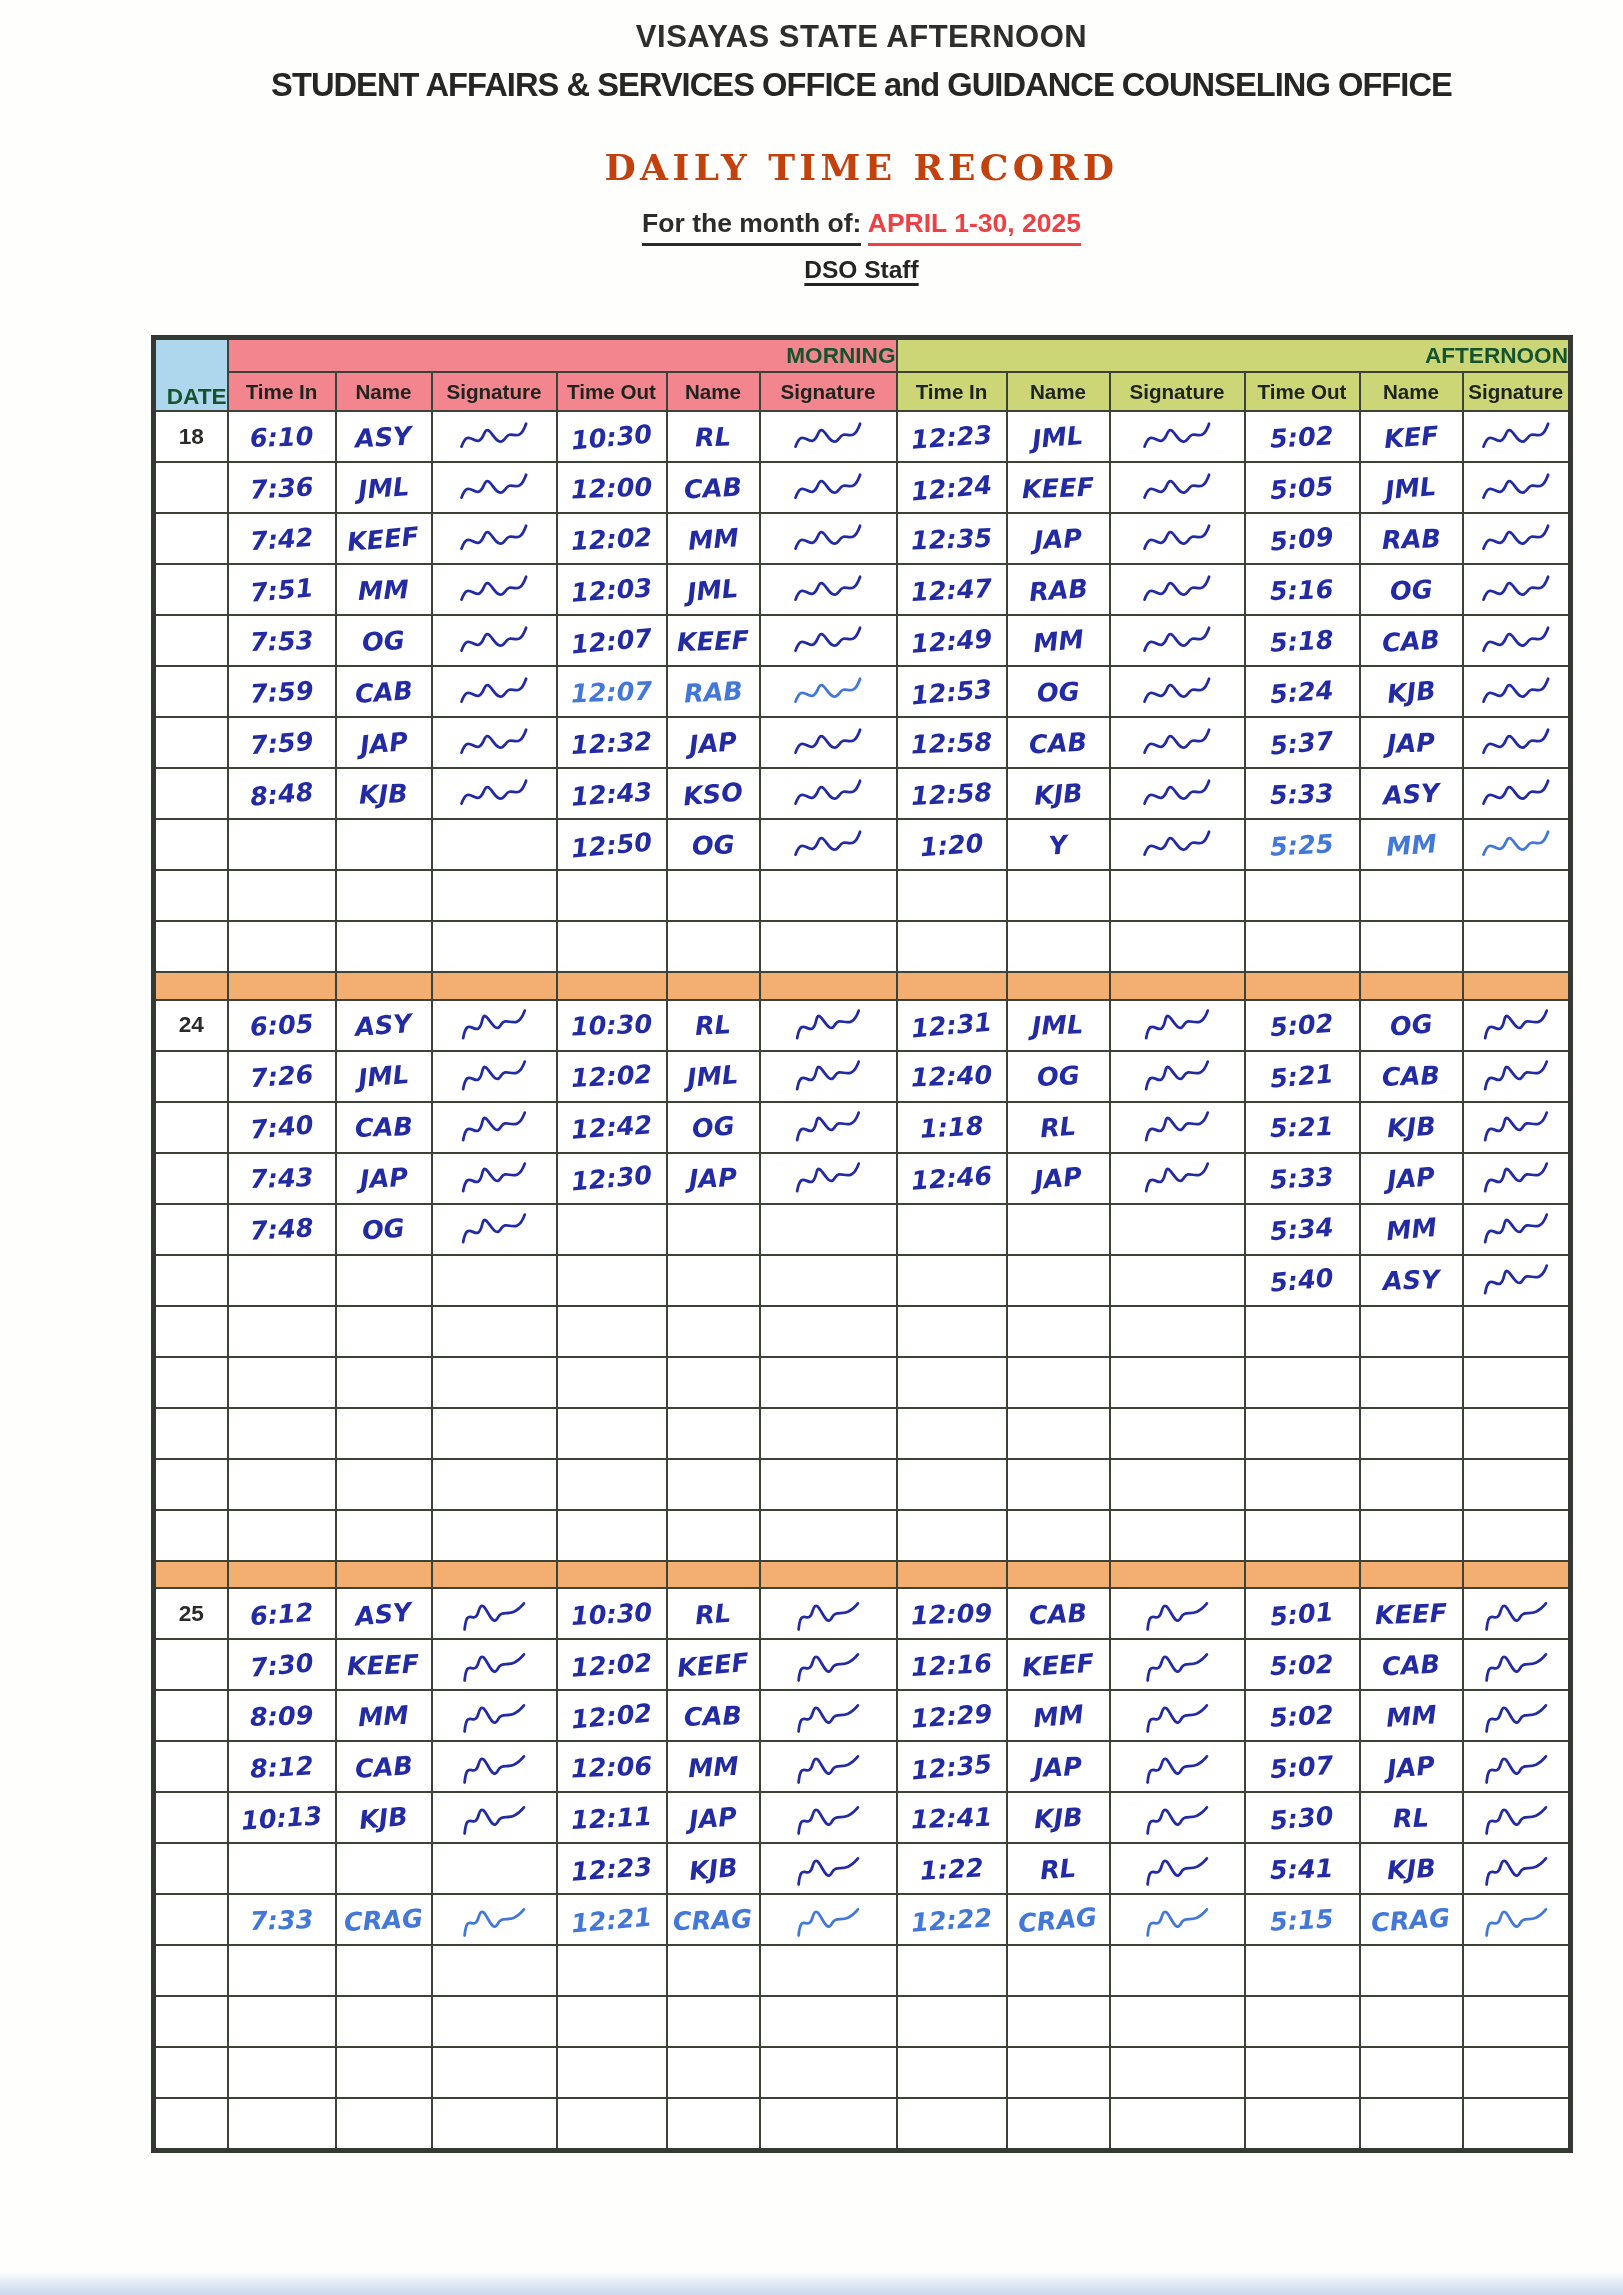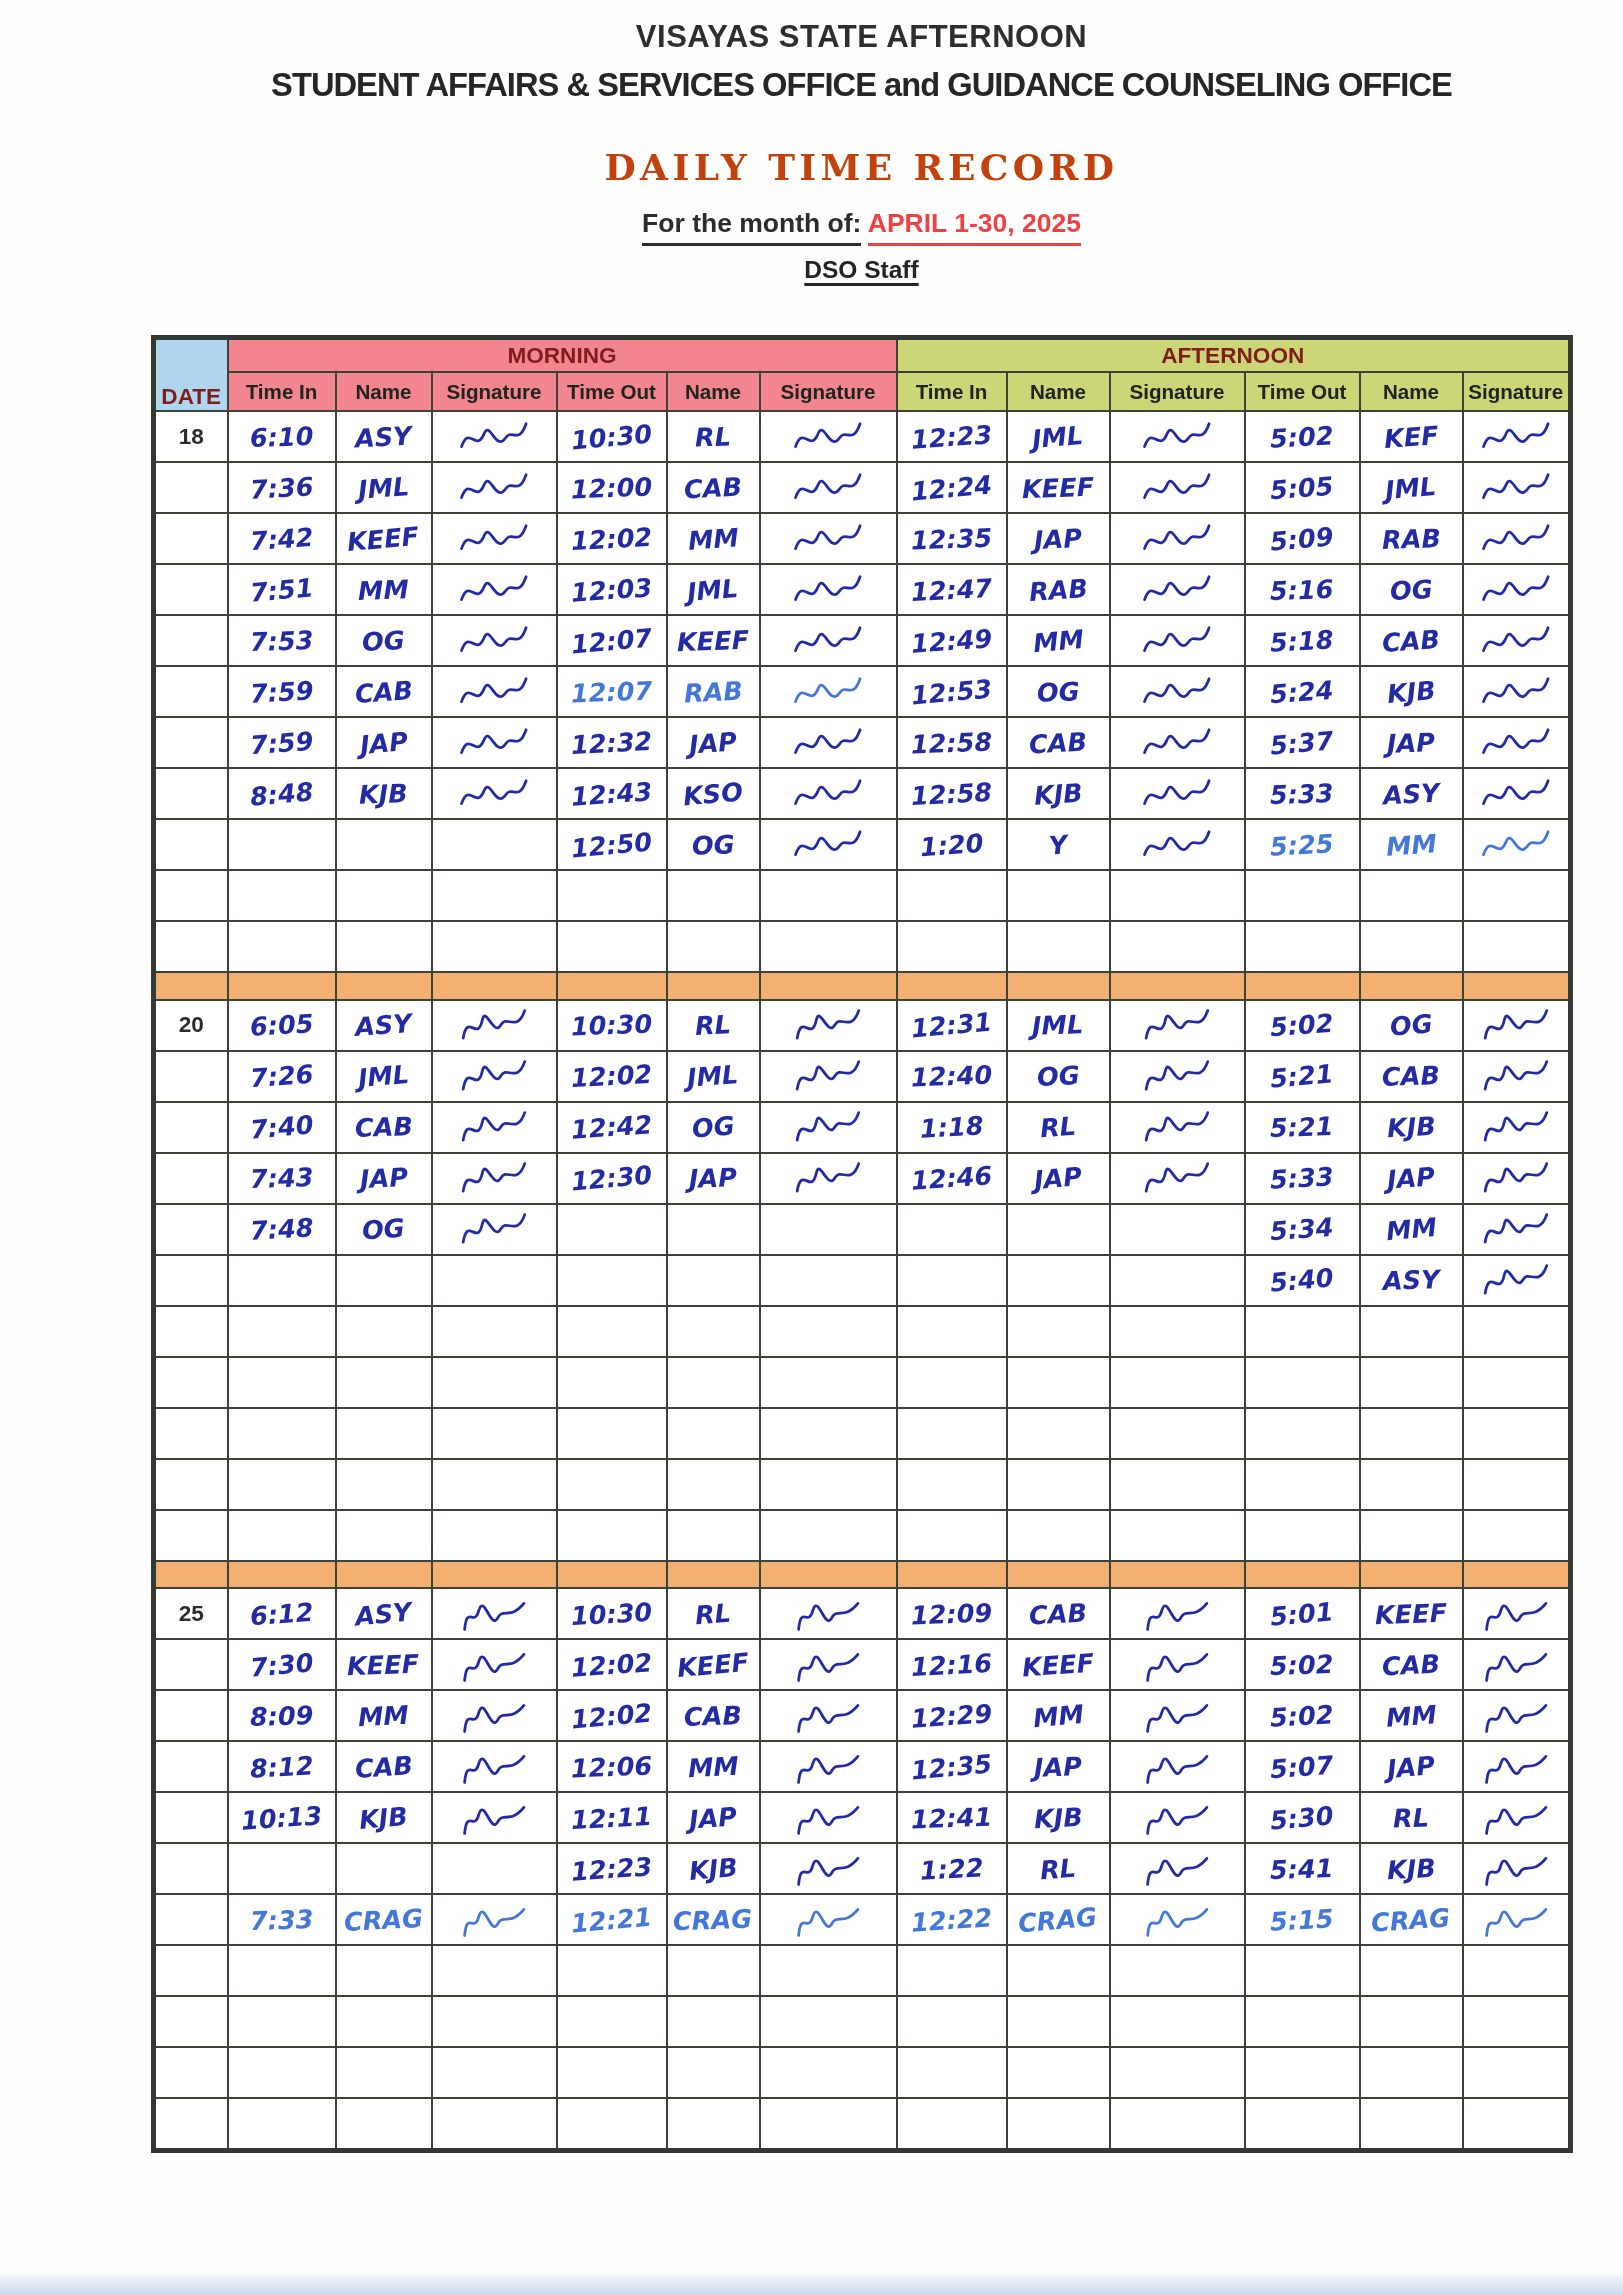--- a/index.html
+++ b/index.html
@@ -14,21 +14,21 @@
   .hdr .t{margin-top:42px;font-family:"DejaVu Serif",serif;font-size:36px;font-weight:bold;letter-spacing:4.4px;color:#c2410c;}
   .hdr .month{margin-top:19.6px;font-size:26.5px;font-weight:bold;}
   .hdr .month .lbl{color:#2c2c2a;border-bottom:3.4px solid #2c2c2a;padding-bottom:4.9px;}
   .hdr .month .red{color:#ee4145;border-bottom:3.4px solid #ee4145;padding-bottom:4.9px;}
   .hdr .staff{margin-top:16.7px;font-size:24.5px;font-weight:bold;color:#242424;text-decoration:underline;text-underline-offset:4.9px;text-decoration-thickness:2.9px;}
 
   
   table.dtr{position:absolute;left:151px;top:335px;border-collapse:collapse;table-layout:fixed;
             border:5.4px solid #343a33;background:#fff;}
   table.dtr th,table.dtr td{border:2.5px solid #3c4238;padding:0;overflow:visible;}
-  tr.h1 th{height:31px;font-size:22.6px;font-weight:bold;color:#7f1d1d;}
+  tr.h1 th{height:31px;font-size:22.6px;font-weight:bold;color:#14532d;text-align:right;}
   tr.h2 th{height:37px;font-size:20.6px;font-weight:bold;color:#20241f;}
   th.th-date{background:#aed6ec;vertical-align:bottom;padding-bottom:3.9px;font-size:22.6px;}
   th.mo{background:#f2858e;}
   th.af{background:#ccd677;}
   td{height:49px;vertical-align:middle;text-align:center;}
   td.date-cell{background:#ffffff;font-size:22.6px;font-weight:bold;color:#2b2b29;}
   tr.sep td{height:25.5px;background:#f3ae71;}
   .hw{display:inline-block;font-family:"DejaVu Sans",sans-serif;font-style:italic;font-weight:bold;
       font-size:25.5px;color:#232ba4;transform:rotate(-4deg);white-space:nowrap;}
   .hw.light{color:#4478d8;}
@@ -405,21 +405,21 @@
           <td></td>
           <td></td>
           <td></td>
           <td></td>
           <td></td>
           <td></td>
           <td></td>
           <td></td>
         </tr>
         <tr>
-          <td class="date-cell">20</td>
+          <td class="date-cell">24</td>
           <td><span class="hw" style="transform: rotate(-3deg);">6:05</span></td>
           <td><span class="hw" style="transform: rotate(-4deg);">ASY</span></td>
           <td>
             <svg viewBox="0 0 120 60" width="74" height="38" class="sigsvg">
               <path d="M8,46 C20,4 30,56 42,20 C50,-4 58,52 72,30 C82,16 96,46 112,12" fill="none" stroke="#232ba4" stroke-width="4.5" stroke-linecap="round"></path>
             </svg>
           </td>
           <td><span class="hw" style="transform: rotate(-2deg);">10:30</span></td>
           <td><span class="hw" style="transform: rotate(-3deg);">RL</span></td>
           <td>

